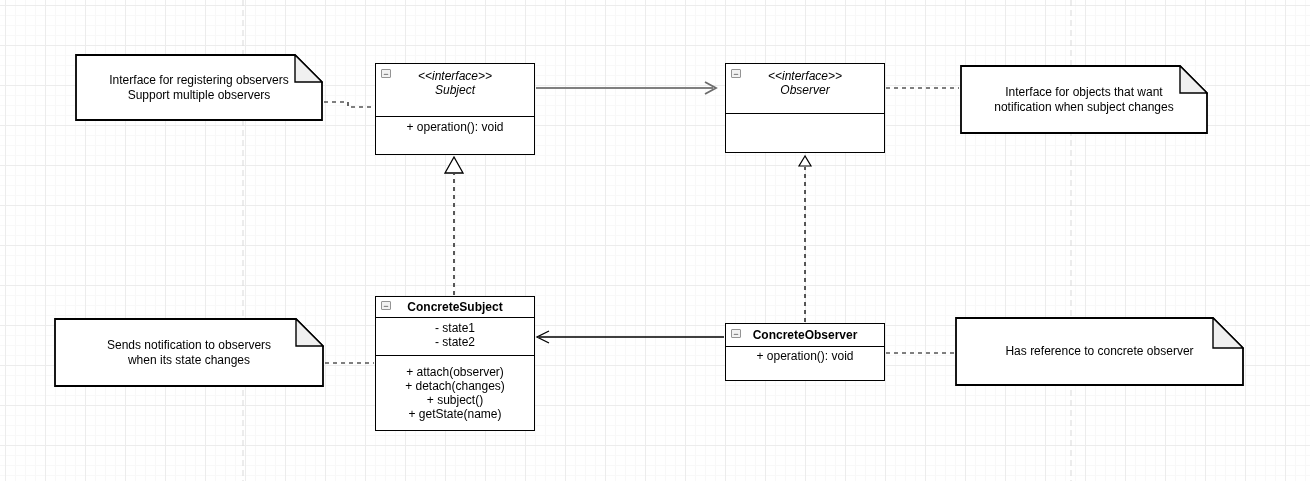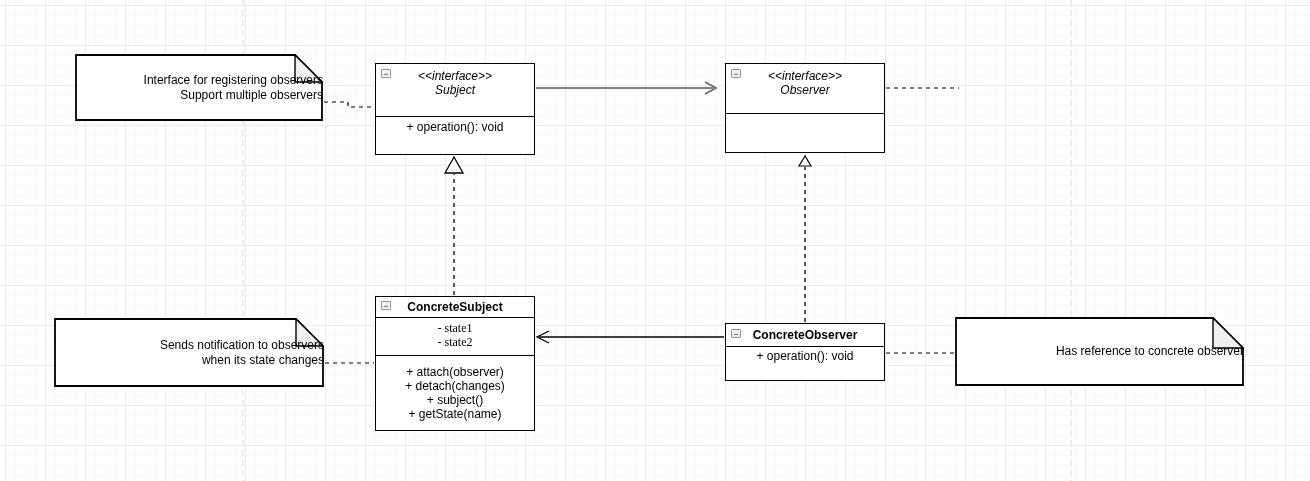--- a/index.html
+++ b/index.html
@@ -27,34 +27,34 @@
     background:#fff;border:1.6px solid #000;
     box-sizing:border-box;
   }
   .head{
     position:relative;text-align:center;
     border-bottom:1.6px solid #000;box-sizing:border-box;
   }
   .head.iface{padding-top:5px;}
   .stereo,.iname{font-style:italic;line-height:14px;white-space:nowrap;}
   .cname{font-weight:bold;white-space:nowrap;}
-  .sect{border-bottom:1.6px solid #000;box-sizing:border-box;font-family:Liberation Serif, serif;}
+  .sect{border-bottom:1.6px solid #000;box-sizing:border-box;}
   .body,.sect{padding:4px 4px 0 4px;text-align:center;}
   .line{line-height:13.5px;white-space:nowrap;}
   .collapse{
     position:absolute;left:5px;top:5px;width:10px;height:9px;
     border:1px solid #949494;background:#f2f2f2;border-radius:1px;
     font-size:9px;line-height:8px;text-align:center;color:#333;
     box-sizing:border-box;
   }
   .note{position:absolute;z-index:2;}
   .note svg{position:absolute;left:0;top:0;}
   .note-text{
     position:absolute;left:0;top:0;right:0;bottom:0;
-    display:flex;flex-direction:column;align-items:flex-end;justify-content:center;
+    display:flex;flex-direction:column;align-items:center;justify-content:center;
     text-align:center;
   }
   .note-text .line{line-height:14.5px;}
 </style>
 </head>
 <body>
 
 <div id="canvas">
 
   <svg id="edges" width="1310" height="481">
@@ -142,20 +142,30 @@
     <svg width="248" height="67">
       <polygon points="1,1 220,1 247,28 247,66 1,66" fill="#ffffff" stroke="#000" stroke-width="1.8"></polygon>
       <polygon points="220,1 247,28 220,28" fill="#f0f0f0" stroke="#000" stroke-width="1.4"></polygon>
     </svg>
     <div class="note-text">
       <div class="line">Interface for registering observers</div>
       <div class="line">Support multiple observers</div>
     </div>
   </div>
 
+  <div class="note" style="left:960px;top:65px;width:248px;height:69px">
+    <svg width="248" height="69">
+      <polygon points="1,1 220,1 247,28 247,68 1,68" fill="#ffffff" stroke="#000" stroke-width="1.8"></polygon>
+      <polygon points="220,1 247,28 220,28" fill="#f0f0f0" stroke="#000" stroke-width="1.4"></polygon>
+    </svg>
+    <div class="note-text">
+      <div class="line">Interface for objects that want</div>
+      <div class="line">notification when subject changes</div>
+    </div>
+  </div>
 
   <div class="note" style="left:955px;top:317px;width:289px;height:69px">
     <svg width="289" height="69">
       <polygon points="1,1 258,1 288,31 288,68 1,68" fill="#ffffff" stroke="#000" stroke-width="1.8"></polygon>
       <polygon points="258,1 288,31 258,31" fill="#f0f0f0" stroke="#000" stroke-width="1.4"></polygon>
     </svg>
     <div class="note-text">
       <div class="line">Has reference to concrete observer</div>
     </div>
   </div>

